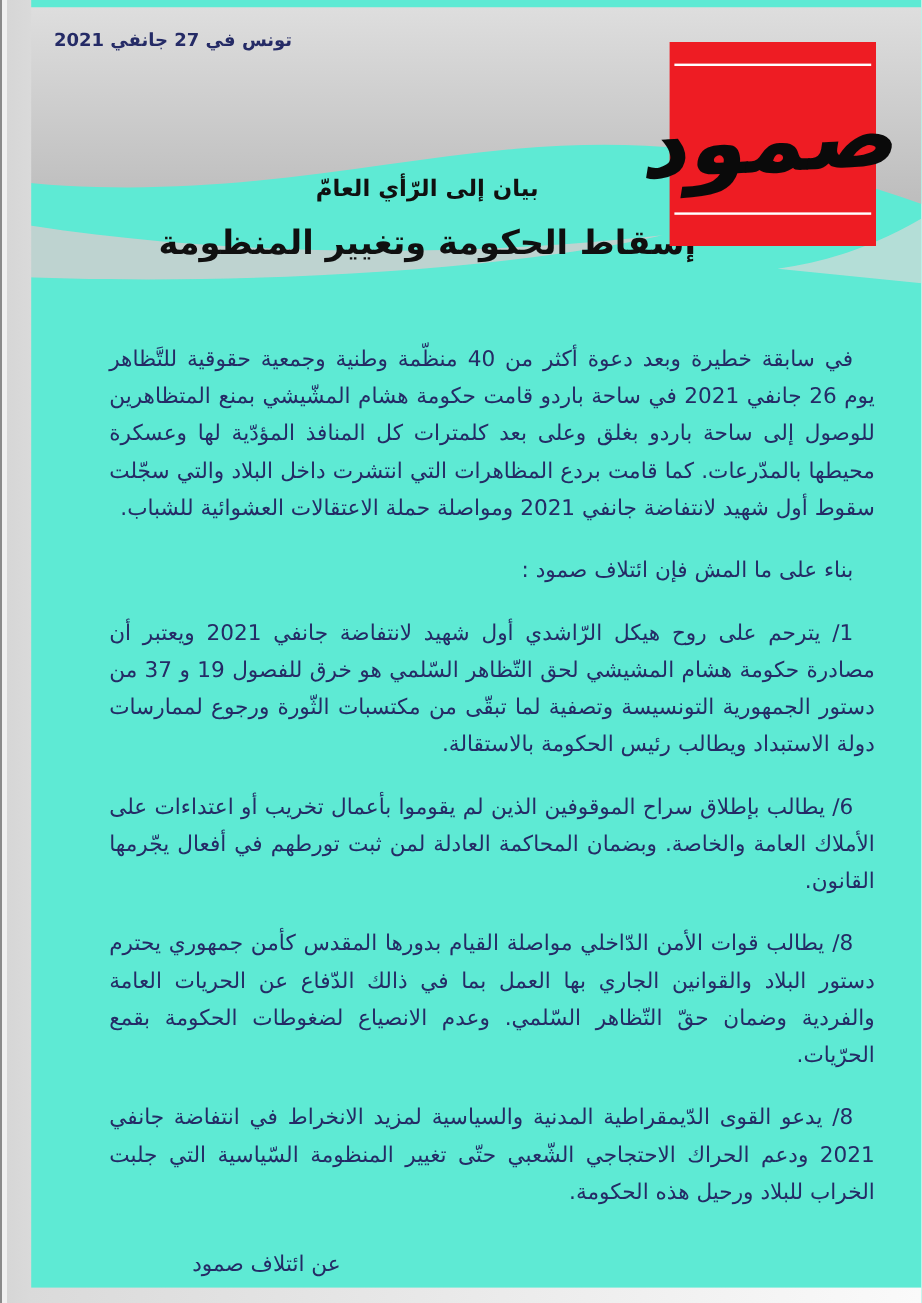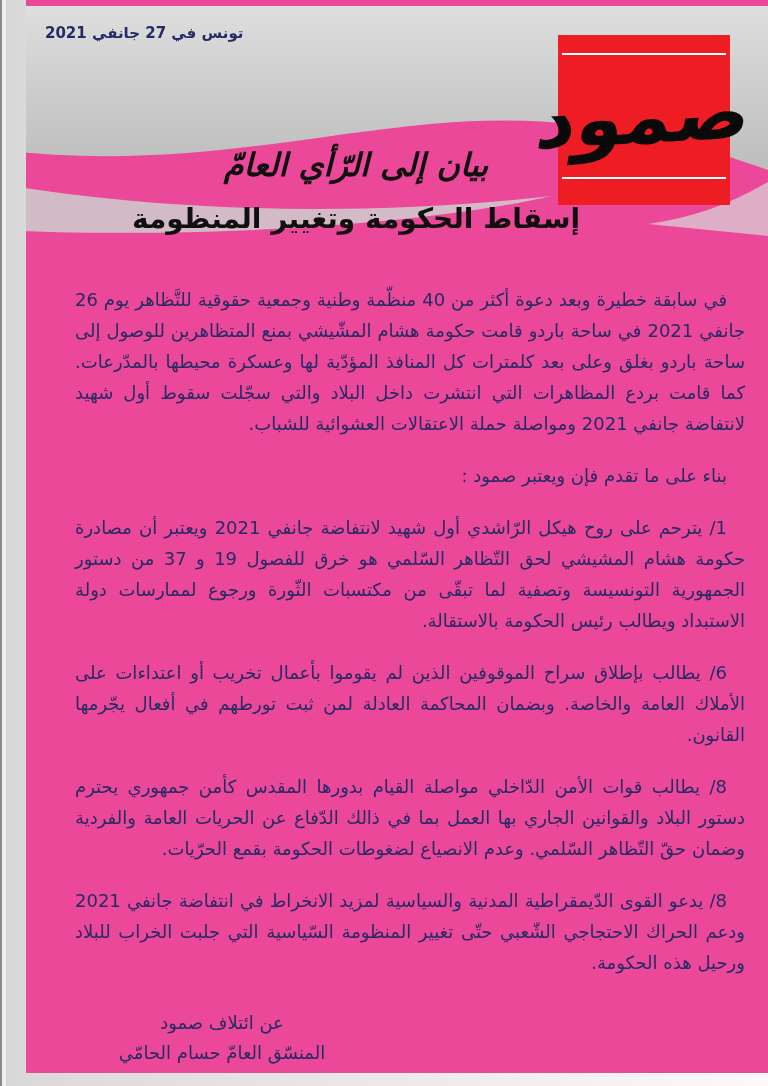--- a/index.html
+++ b/index.html
@@ -1,18 +1,18 @@
 <!DOCTYPE html>
 <html dir="rtl" lang="ar" style="--accent-red: #ee1c23; --body-navy: #252b66;"><head>
 <meta charset="utf-8">
 <style>
   html,body { margin:0; padding:0; background:#ffffff; }
   .page {
     position:relative; width:768px; height:1086px;
-    background:#ec4899; overflow:hidden;
+    background:#5eead4; overflow:hidden;
     font-family:"DejaVu Sans", sans-serif;
   }
   
   .edge-left {
     position:absolute; left:0; top:0; bottom:0; width:26px; z-index:5;
     background:linear-gradient(to right,#8a8a8a 0,#8a8a8a 2px,#f0f0f0 2px,#f0f0f0 6px,#d6d6d6 6px,#dadada 100%);
   }
   .edge-bottom {
     position:absolute; left:0; right:0; bottom:0; height:13px; z-index:4;
     background:linear-gradient(to right,#d9d9d9,#fafafa);
@@ -33,28 +33,28 @@
     transform:skewX(-12deg) rotate(-3deg);
   }
   .date-line {
     position:absolute; top:24px; left:45px; z-index:3;
     font-size:15px; font-weight:bold; color:var(--body-navy,#252b66); direction:rtl; white-space:nowrap;
   }
   .titles {
     position:absolute; top:146px; left:0; width:712px; z-index:2;
     text-align:center; direction:rtl; color:#101010;
   }
-  .title    { font-size:32px; font-weight:bold; margin:0 18px 18px;font-style:italic; }
+  .title    { font-size:19px; font-weight:bold; margin:0 18px 18px; }
   .subtitle { font-size:28px; font-weight:bold; margin:0;text-align:center; }
   .body-text {
     position:absolute; top:284px; right:23px; width:670px; z-index:2;
     direction:rtl; text-align:justify; text-justify:inter-word;
     color:var(--body-navy,#252b66); font-size:18px; line-height:31px;
   }
-  .body-text p { margin:0 0 21px; text-indent:18px; }
+  .body-text p { margin:0 16px 21px; text-indent:18px; }
   .lead-in { margin:4px 0 26px; }
   .signature {
     width:250px; margin:30px auto 0 22px;
     text-align:center; line-height:30px; text-indent:0;
   }
   .signature div { white-space:nowrap; }
 </style>
 </head>
 <body>
 
@@ -83,21 +83,21 @@
     <div class="logo-text">صمود</div>
   </div>
 
   <div class="titles">
     <div class="title">بيان إلى الرّأي العامّ</div>
     <div class="subtitle">إسقاط الحكومة وتغيير المنظومة</div>
   </div>
 
   <div class="body-text">
     <p>في سابقة خطيرة وبعد دعوة أكثر من 40 منظّمة وطنية وجمعية حقوقية للتَّظاهر يوم 26 جانفي 2021 في ساحة باردو قامت حكومة هشام المشّيشي بمنع المتظاهرين للوصول إلى ساحة باردو بغلق وعلى بعد كلمترات كل المنافذ المؤدّية لها وعسكرة محيطها بالمدّرعات. كما قامت بردع المظاهرات التي انتشرت داخل البلاد والتي سجّلت سقوط أول شهيد لانتفاضة جانفي 2021 ومواصلة حملة الاعتقالات العشوائية للشباب.</p>
-    <p class="lead-in">بناء على ما تقدم فإن ويعتبر صمود :</p>
+    <p class="lead-in">بناء على ما المش فإن ائتلاف صمود :</p>
     <p>1/ يترحم على روح هيكل الرّاشدي أول شهيد لانتفاضة جانفي 2021 ويعتبر أن مصادرة حكومة هشام المشيشي لحق التّظاهر السّلمي هو خرق للفصول 19 و 37 من دستور الجمهورية التونسيسة وتصفية لما تبقّى من مكتسبات الثّورة ورجوع لممارسات دولة الاستبداد ويطالب رئيس الحكومة بالاستقالة.</p>
     <p>6/ يطالب بإطلاق سراح الموقوفين الذين لم يقوموا بأعمال تخريب أو اعتداءات على الأملاك العامة والخاصة. وبضمان المحاكمة العادلة لمن ثبت تورطهم في أفعال يجّرمها القانون.</p>
     <p>8/ يطالب قوات الأمن الدّاخلي مواصلة القيام بدورها المقدس كأمن جمهوري يحترم دستور البلاد والقوانين الجاري بها العمل بما في ذالك الدّفاع عن الحريات العامة والفردية وضمان حقّ التّظاهر السّلمي. وعدم الانصياع لضغوطات الحكومة بقمع الحرّيات.</p>
     <p>8/ يدعو القوى الدّيمقراطية المدنية والسياسية لمزيد الانخراط في انتفاضة جانفي 2021 ودعم الحراك الاحتجاجي الشّعبي حتّى تغيير المنظومة السّياسية التي جلبت الخراب للبلاد ورحيل هذه الحكومة.</p>
     <div class="signature">
       <div>عن ائتلاف صمود</div>
       <div>المنسّق العامّ حسام الحامّي</div>
     </div>
   </div>
 

